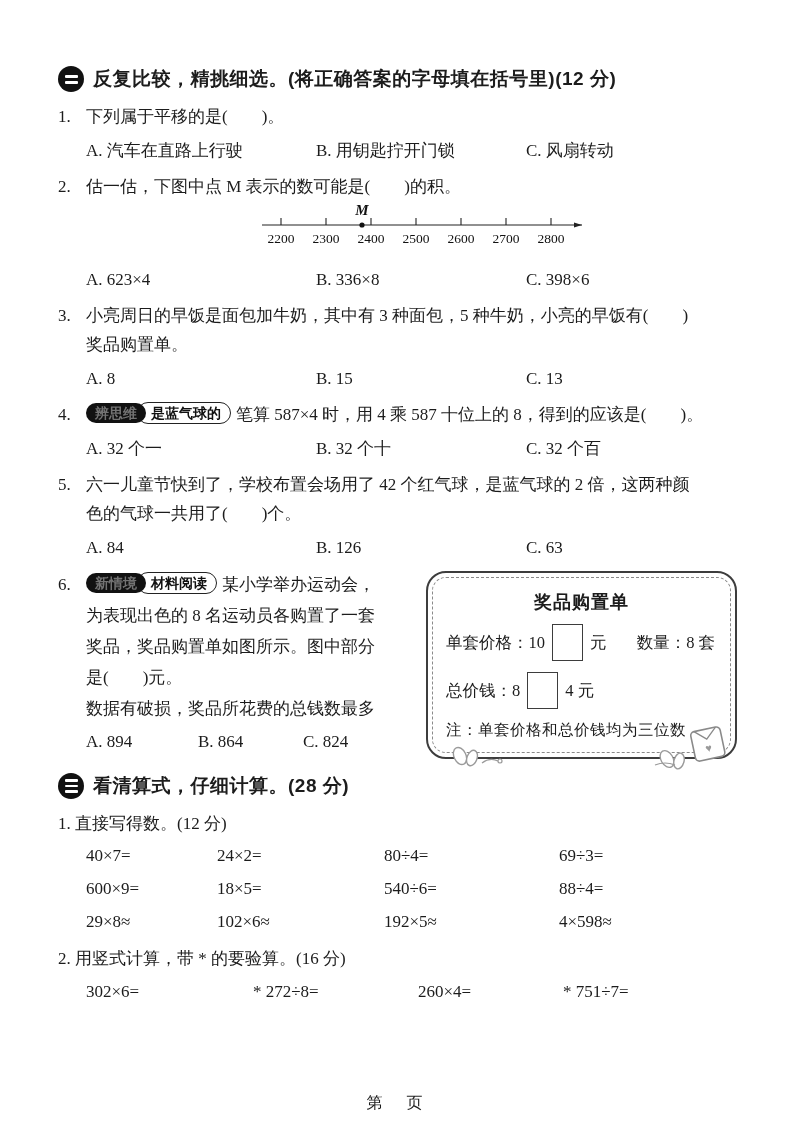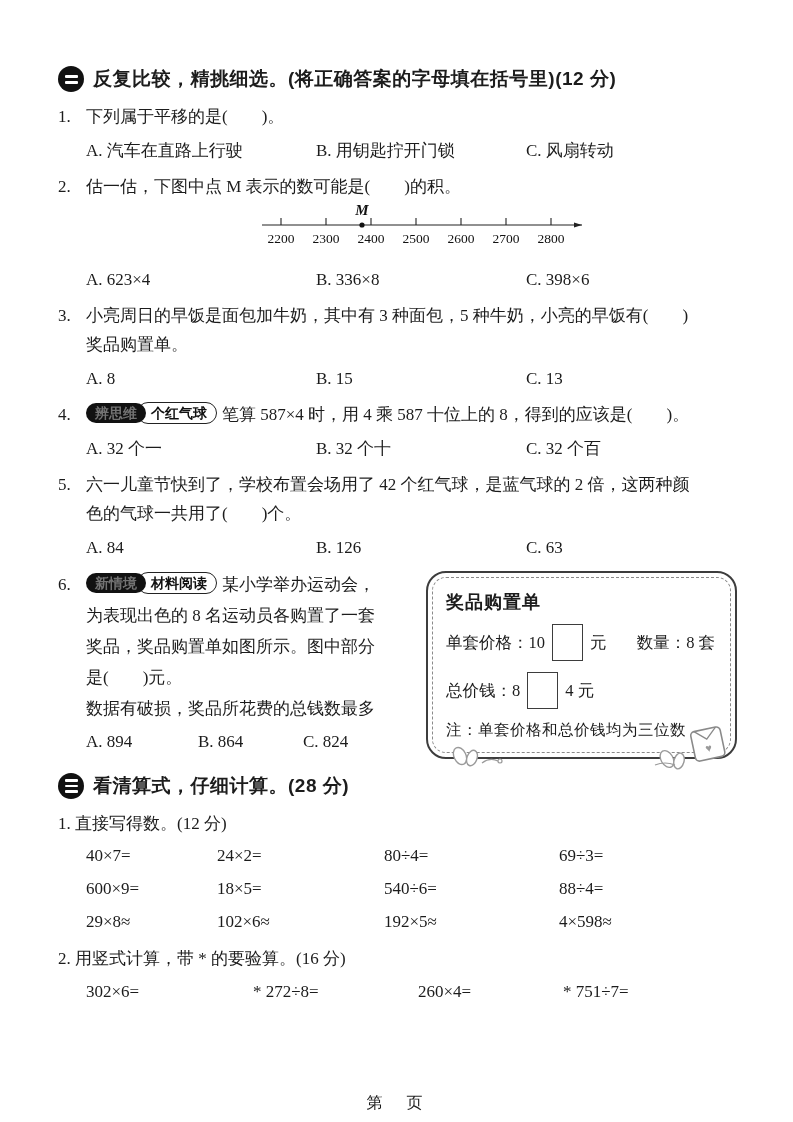--- a/index.html
+++ b/index.html
@@ -58,21 +58,21 @@
     position:relative; margin-left:auto;
     width:314px; height:188px;
     border:2px solid #3d3d3d; border-radius:20px;
     padding:4px; background:#fff; margin-top:2px;
   }
   .prize-inner {
     width:100%; height:100%;
     border:1.4px dashed #8a8a8a; border-radius:14px;
     padding:8px 13px 0;
   }
-  .prize-title { text-align:left; font-weight:700; font-size:18px; letter-spacing:1px; margin:4px 0 10px; }
+  .prize-title { text-align:center; font-weight:700; font-size:18px; letter-spacing:1px; margin:4px 0 10px; }
   .prize-row { display:flex; align-items:center; font-size:16.5px; margin-bottom:11px; white-space:nowrap; }
   .blank-box { display:inline-block; width:31px; height:37px; border:1.6px solid #3d3d3d; background:#fff; margin:0 7px; flex:0 0 31px; }
   .qty { margin-left:auto; padding-right:2px; }
   .prize-note { font-size:15.5px; margin-top:2px; letter-spacing:.5px; }
   .doodle { position:absolute; }
   
   .calc-sec { margin-top:14px; }
   .sub-title { line-height:30px; margin-top:6px; }
   .calc-row { display:flex; padding-left:28px; line-height:33px; }
   .calc-row .c1 { width:131px; } .calc-row .c2 { width:167px; } .calc-row .c3 { width:175px; } .calc-row .c4 { flex:1; }
@@ -150,21 +150,21 @@
     <span class="qline">奖品购置单。</span>
   </div>
   <div class="opts">
     <span class="opt-a">A. 8</span>
     <span class="opt-b">B. 15</span>
     <span class="opt-c">C. 13</span>
   </div>
 
   <div class="q">
     <span class="qnum">4.</span>
-    <span class="badge dark">辨思维</span><span class="badge outline">个红气球</span><span>笔算 587×4 时，用 4 乘 587 十位上的 8，得到的应该是(　　)。</span>
+    <span class="badge dark">辨思维</span><span class="badge outline">是蓝气球的</span><span>笔算 587×4 时，用 4 乘 587 十位上的 8，得到的应该是(　　)。</span>
   </div>
   <div class="opts">
     <span class="opt-a">A. 32 个一</span>
     <span class="opt-b">B. 32 个十</span>
     <span class="opt-c">C. 32 个百</span>
   </div>
 
   <div class="q">
     <span class="qnum">5.</span>
     <span class="qline">六一儿童节快到了，学校布置会场用了 42 个红气球，是蓝气球的 2 倍，这两种颜</span><br>

